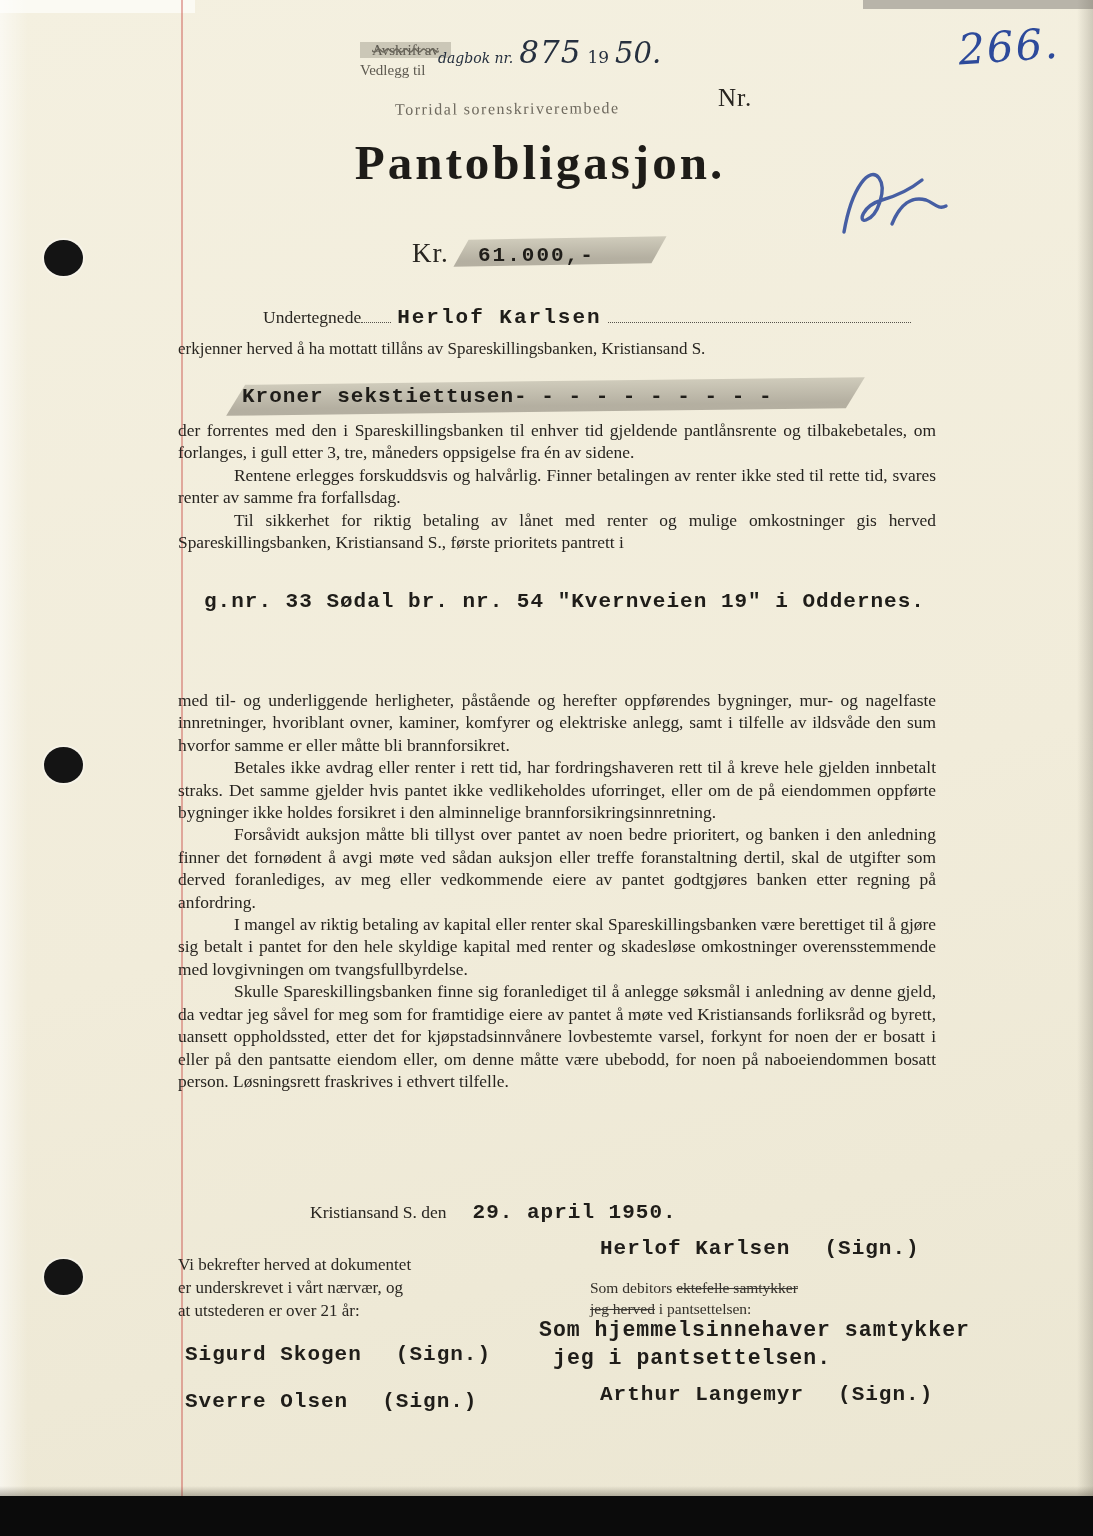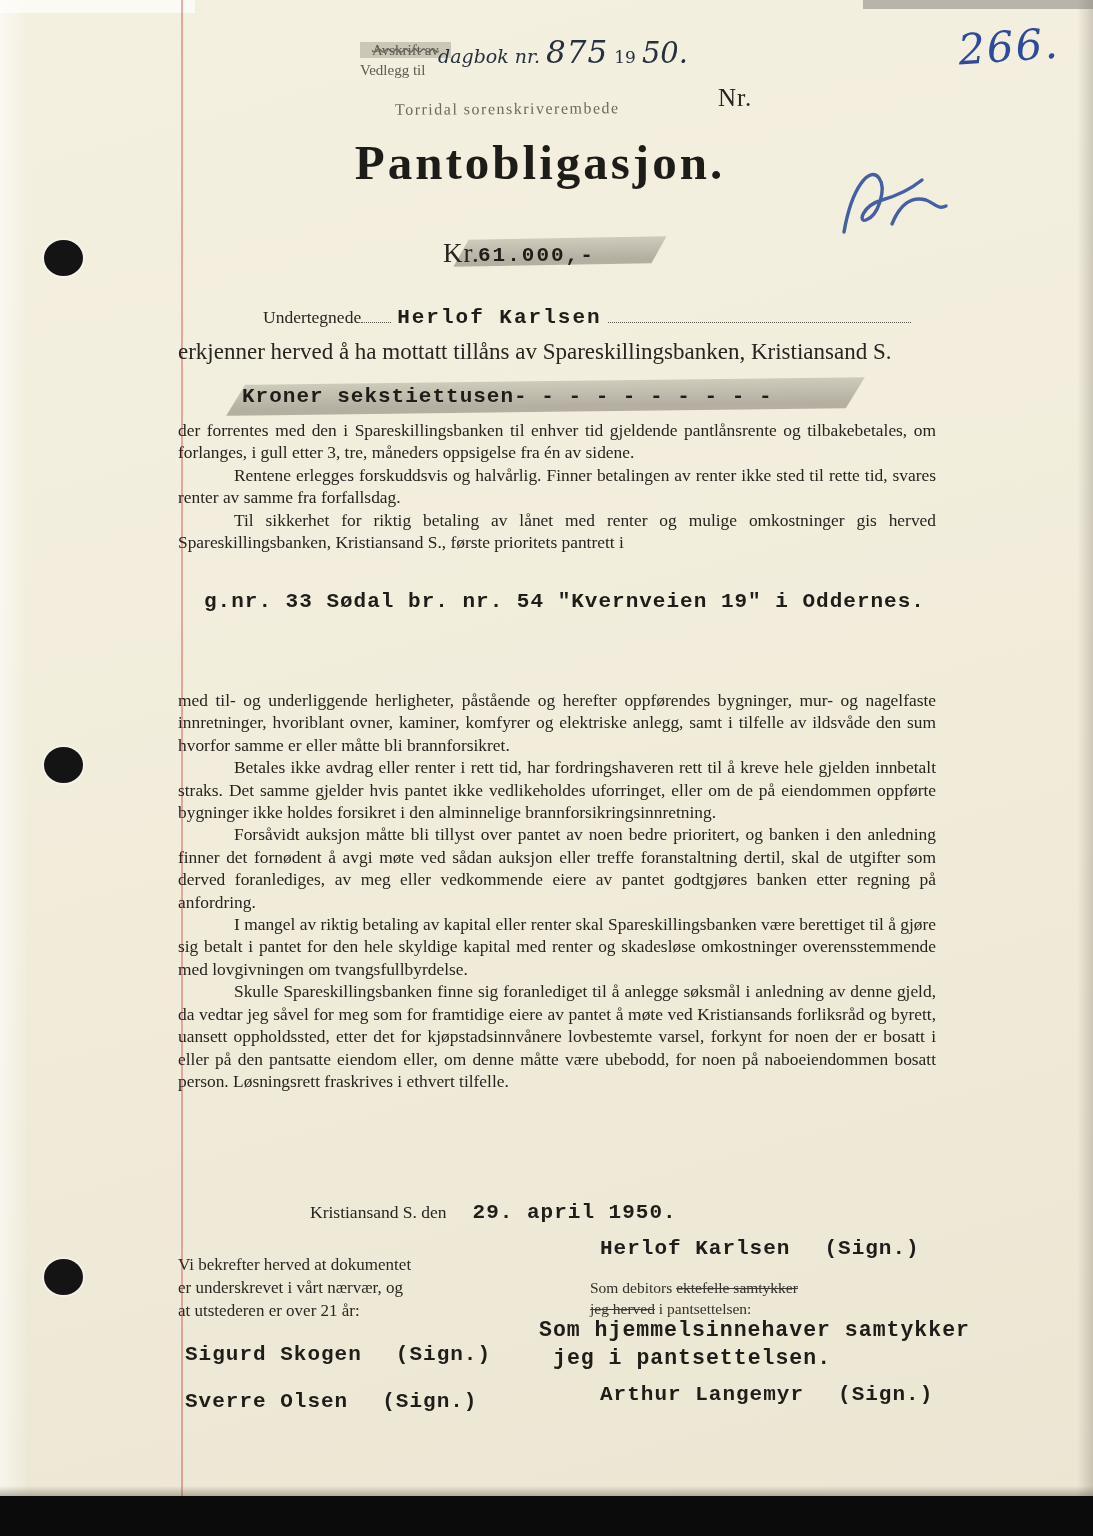--- a/index.html
+++ b/index.html
@@ -34,21 +34,21 @@
   .blue-ink { color:#2d4a9b; }
   .page-number { position:absolute; left:958px; top:22px; font-size:42px;
     transform:rotate(-4deg); letter-spacing:2px; }
   .stamp-box { position:absolute; left:360px; top:40px; font-size:15px;
     color:#5d5950; line-height:20px; }
   .stamp-box .struck-stamp { background:rgba(170,166,150,.55);
     text-decoration:line-through; text-decoration-style:wavy; text-decoration-color:#6b675c;
     padding:0 12px; }
   .dagbok { position:absolute; left:438px; top:34px; display:flex; align-items:baseline;
     gap:6px; color:#26303f; }
-  .dagbok .lbl { font-size:19px; }
+  .dagbok .lbl { font-size:14px; }
   .dagbok .num { font-size:31px; letter-spacing:1px; }
   .dagbok .yr-p { font-size:17px; font-style:normal; }
   .dagbok .yr-w { font-size:29px; }
   .office-stamp { position:absolute; left:395px; top:100px; font-size:16px;
     color:#6f6a5f; letter-spacing:1.5px; transform:rotate(-.4deg); }
   .nr-label { position:absolute; left:718px; top:84px; font-size:25px; letter-spacing:1px; }
 
   .title { position:absolute; left:180px; top:134px; width:720px; text-align:center;
     font-size:49px; font-weight:700; letter-spacing:3px; color:#1e1c18; }
 
@@ -59,32 +59,32 @@
     opacity:.85; }
   .shade.amount-shade { left:462px; top:238px; width:196px; height:27px;
     transform:skewX(-30deg) rotate(-1deg); }
   .shade.kroner-shade { left:238px; top:381px; width:615px; height:31px;
     transform:skewX(-32deg) rotate(-.7deg); }
 
   .type { font-family:"Liberation Mono","DejaVu Sans Mono",monospace; font-weight:700;
     color:#1f1d19; }
 
   .kr-row { position:absolute; left:412px; top:238px; }
-  .kr-label { font-size:27px; letter-spacing:1px;margin-left:31px; }
+  .kr-label { font-size:27px; letter-spacing:1px; }
   .kr-value { position:absolute; left:478px; top:244px; font-size:21px; letter-spacing:2px; }
 
   .undertegnede-row { position:absolute; left:263px; top:304px; width:648px;
     display:flex; align-items:baseline; }
   .undertegnede-row .lbl { font-size:17.5px; }
   .undertegnede-row .dotfill { flex-grow:1; border-bottom:1.6px dotted #55524a;
     height:1.2em; min-width:24px; }
   .undertegnede-row .dotfill.small { flex-grow:0; width:30px; }
   .undertegnede-row .name { font-size:21px; letter-spacing:2px; padding:0 6px; }
 
-  .acknowledge { position:absolute; left:178px; top:339px; font-size:23px; }
+  .acknowledge { position:absolute; left:178px; top:339px; font-size:17px; }
 
   .kroner-words { position:absolute; left:242px; top:385px; font-size:21px; letter-spacing:1px; }
 
   .body-block { position:absolute; width:758px; font-size:17.4px; line-height:22.4px;
     text-align:justify; color:#272420; }
   .body-block.b1 { left:178px; top:419px; }
   .body-block.b2 { left:178px; top:689px; }
   .para.indent { text-indent:56px; }
 
   .property-line { position:absolute; left:204px; top:590px; font-size:21px;

